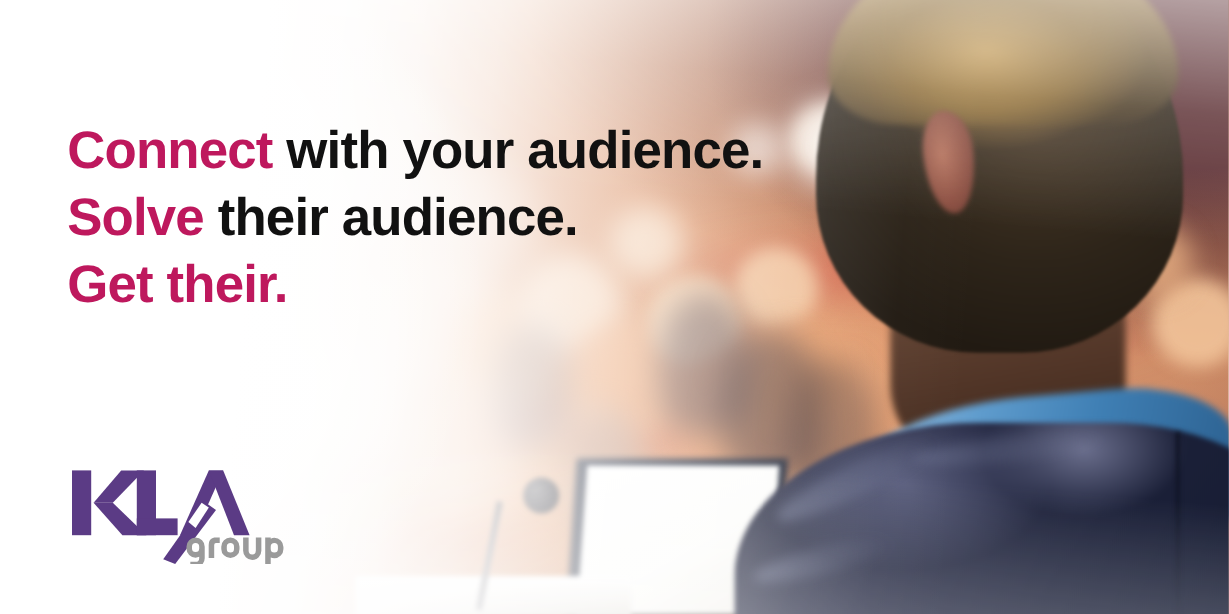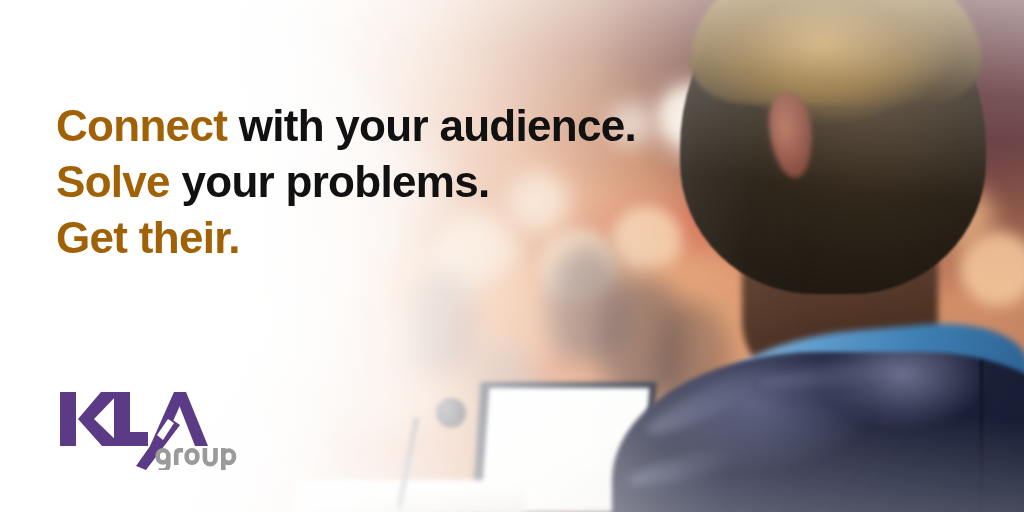--- a/index.html
+++ b/index.html
@@ -229,21 +229,21 @@
     left:56px; top:98px;
     z-index:20;
     font-weight:700;
     font-size:44px;
     line-height:56px;
     letter-spacing:-.7px;
     color:#111111;
     white-space:nowrap;
   }
   .headline .ln{ display:block; }
-  .accent{ color:#a16207; }
+  .accent{ color:#be185d; }
 
   
   .logo{
     position:absolute;
     left:58px; top:388px;
     z-index:20;
     width:180px; height:82px;
   }
   .logo svg{ display:block; width:180px; height:82px; }
 </style>
@@ -304,21 +304,21 @@
     </div>
 
   </div>
 
   <div class="white-wash"></div>
   <div class="white-wash-v"></div>
   <div class="corner-white"></div>
 
   <div class="headline">
     <span class="ln"><span class="accent">Connect</span><span> with your audience.</span></span>
-    <span class="ln"><span class="accent">Solve</span><span> your problems.</span></span>
+    <span class="ln"><span class="accent">Solve</span><span> their audience.</span></span>
     <span class="ln"><span class="accent">Get their.</span><span></span></span>
   </div>
 
   <div class="logo">
     <svg viewBox="0 0 180 82" xmlns="http://www.w3.org/2000/svg">
 
       <rect x="2" y="4" width="16" height="54" fill="#5b3b85"></rect>
 
       <path d="M20 31 L43 4 L62 4 L36 31 Z" fill="#5b3b85"></path>
 

